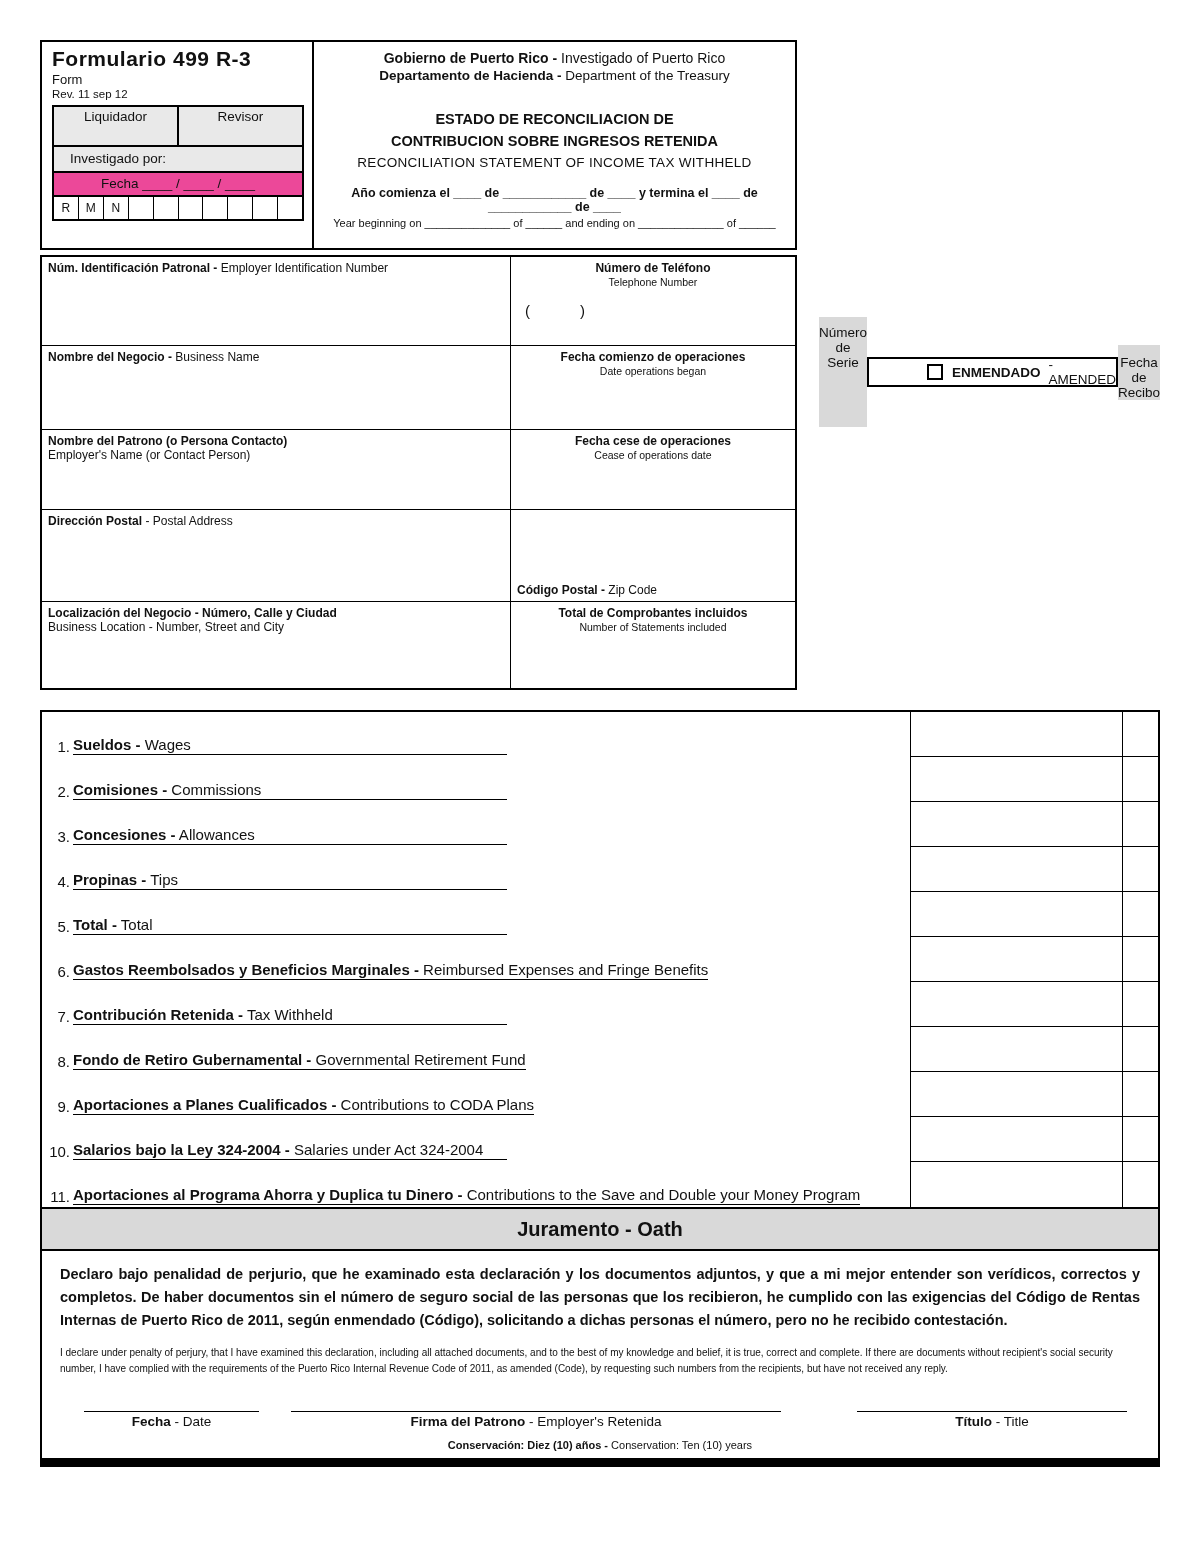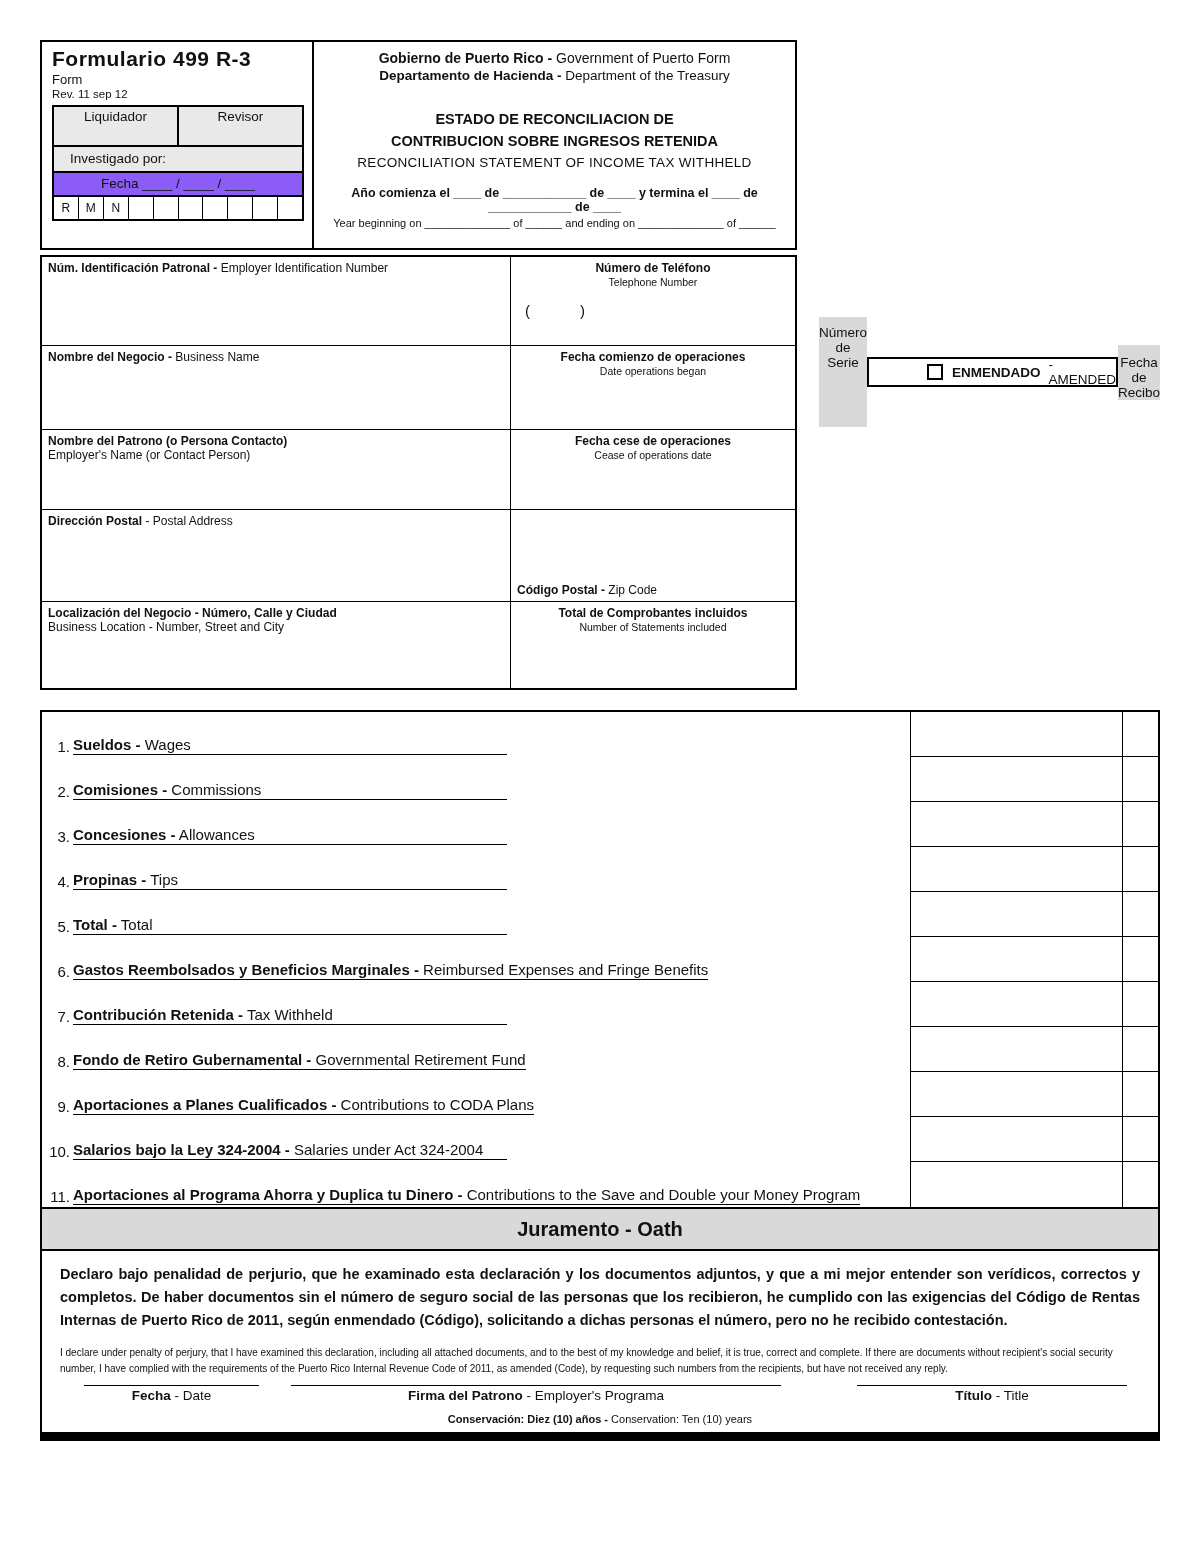--- a/index.html
+++ b/index.html
@@ -13,21 +13,21 @@
   .top-row { display:flex; height:210px; }
 
   .box-form { width:274px; border:2px solid #000; padding:5px 8px 4px 10px; }
   .form-title { font-size:21px; font-weight:bold; letter-spacing:.5px; }
   .form-sub { font-size:13px; margin-top:1px; }
   .form-rev { font-size:11.5px; margin-top:1px; }
   .liq-rev { display:flex; border:2px solid #000; margin-top:5px; height:42px; background:#e9e9e9; }
   .liq-cell { flex:1; text-align:center; padding-top:2px; font-size:13.5px; }
   .liq-cell + .liq-cell { border-left:2px solid #000; }
   .investigado { border:2px solid #000; margin-top:-2px; height:28px; background:#e9e9e9; font-size:13.5px; padding:4px 0 0 16px; }
-  .fecha-box { border:2px solid #000; margin-top:-2px; height:26px; background:#8b5cf6; text-align:center; font-size:13.5px; padding-top:3px; }
+  .fecha-box { border:2px solid #000; margin-top:-2px; height:26px; background:#ec4899; text-align:center; font-size:13.5px; padding-top:3px; }
   .rmn-row { display:flex; border:2px solid #000; margin-top:-2px; height:26px; background:#fff; }
   .rmn-cell { flex:1; border-left:1px solid #000; display:flex; align-items:center; justify-content:center; font-size:12px; }
   .rmn-cell:first-child { border-left:none; }
 
   .box-center { flex:1; border:2px solid #000; border-left:none; padding-top:8px; text-align:center; }
   .gov-line { font-size:14px; }
   .gov-line .b { font-weight:bold; }
   .dept-line { font-size:13.5px; margin-top:2px; }
   .dept-line .b { font-weight:bold; }
   .title-block { margin-top:26px; line-height:1.5; }
@@ -68,21 +68,21 @@
   .item-row:last-child .amount, .item-row:last-child .cents { border-bottom:none; }
 
   
   .oath-band { height:44px; background:#d9d9d9; border-top:2px solid #000; border-bottom:2px solid #000;
                display:flex; align-items:center; justify-content:center; font-size:20px; font-weight:bold; }
   .oath-body { padding:12px 18px 8px 18px; }
   .oath-es { font-weight:bold; font-size:14.5px; line-height:1.58; text-align:justify; }
   .oath-en { margin-top:13px; font-size:10px; line-height:1.6; }
 
   
-  .sig-row { display:flex; align-items:flex-end; }
+  .sig-row { display:flex; margin-top:26px; align-items:flex-end; }
   .sig-block { text-align:center; font-size:13.5px; }
   .sig-line { border-top:1.2px solid #000; margin-bottom:2px; }
   .sig-fecha { width:175px; margin-left:42px; }
   .sig-firma { width:490px; margin-left:32px; }
   .sig-titulo { width:270px; margin-left:76px; }
   .sig-block .b { font-weight:bold; }
 
   .conservation { text-align:center; font-size:11px; margin:10px 0 7px 0; }
   .conservation .b { font-weight:bold; }
   .black-bar { height:9px; background:#000; }
@@ -127,21 +127,21 @@
             <div class="rmn-cell"></div>
             <div class="rmn-cell"></div>
             <div class="rmn-cell"></div>
             <div class="rmn-cell"></div>
             <div class="rmn-cell"></div>
           </div>
         </div>
 
         <div class="box-center">
           <div class="gov-line">
-            <span class="b">Gobierno de Puerto Rico - </span><span>Government of Puerto Form</span>
+            <span class="b">Gobierno de Puerto Rico - </span><span>Investigado of Puerto Rico</span>
           </div>
           <div class="dept-line">
             <span class="b">Departamento de Hacienda - </span><span>Department of the Treasury</span>
           </div>
           <div class="title-block">
             <div class="title-bold">ESTADO DE RECONCILIACION DE</div>
             <div class="title-bold">CONTRIBUCION SOBRE INGRESOS RETENIDA</div>
             <div class="title-reg">RECONCILIATION  STATEMENT  OF  INCOME  TAX  WITHHELD</div>
           </div>
           <div class="year-block">
@@ -314,21 +314,21 @@
       <p class="oath-en">I declare under penalty of perjury, that I have examined this declaration, including all attached documents, and to the best of my knowledge and belief, it is true,  correct and complete. If there are  documents without  recipient's social security number, I have complied with the requirements of the Puerto Rico Internal Revenue Code of 2011, as amended (Code), by requesting such numbers from the recipients, but have not received any reply.</p>
     </div>
 
     <div class="sig-row">
       <div class="sig-block sig-fecha">
         <div class="sig-line"></div>
         <span class="b">Fecha</span><span> - Date</span>
       </div>
       <div class="sig-block sig-firma">
         <div class="sig-line"></div>
-        <span class="b">Firma del Patrono</span><span> - Employer's Programa</span>
+        <span class="b">Firma del Patrono</span><span> - Employer's Retenida</span>
       </div>
       <div class="sig-block sig-titulo">
         <div class="sig-line"></div>
         <span class="b">Título</span><span> - Title</span>
       </div>
     </div>
 
     <div class="conservation">
       <span class="b">Conservación:  Diez  (10)  años  - </span><span> Conservation:  Ten  (10)  years</span>
     </div>

